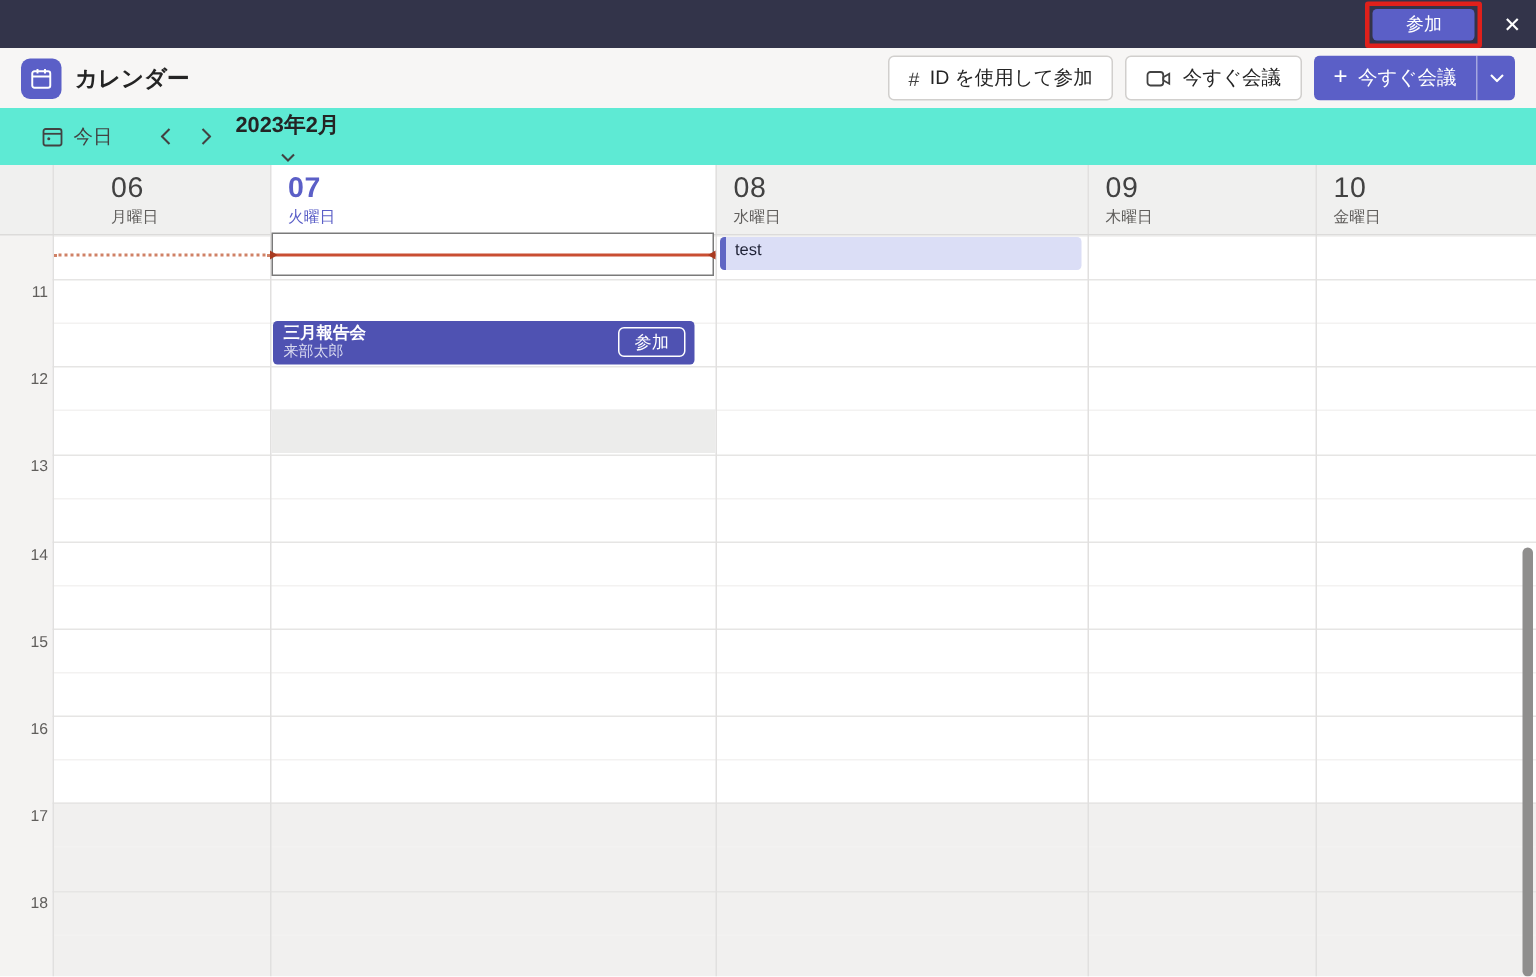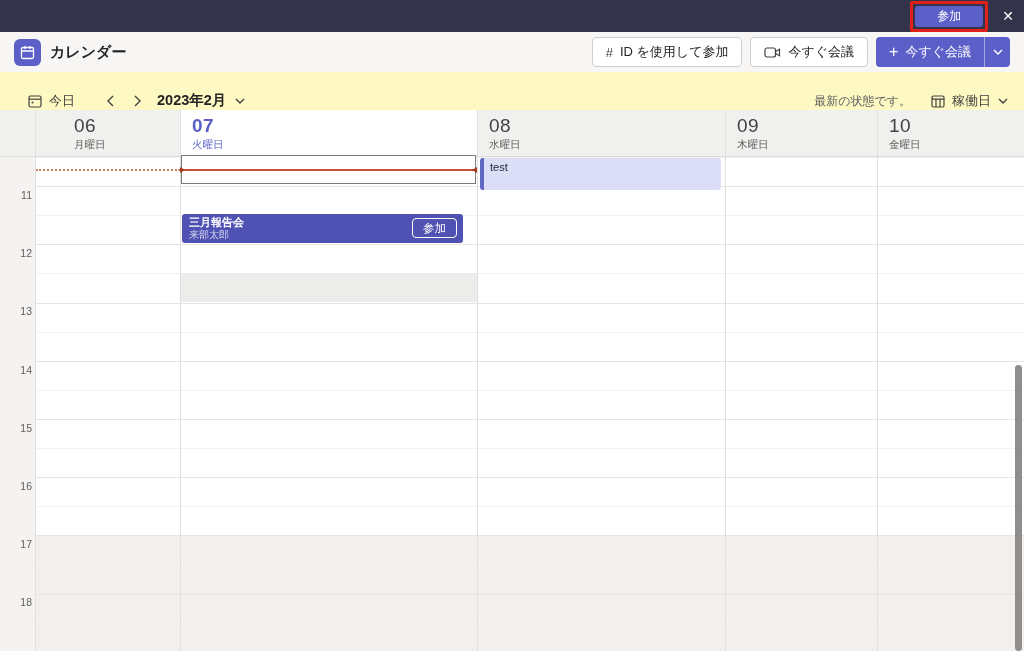--- a/index.html
+++ b/index.html
@@ -31,29 +31,29 @@
   .btn-primary-group { display:flex; height:30px; border-radius:4px; overflow:hidden; }
   .btn-primary { height:30px; display:flex; align-items:center; gap:7px; background:#5B5FC7;
                  border:none; color:#fff; padding:0 13px; font-size:13px; cursor:pointer; font-family:inherit; }
   .btn-primary-split { width:26px; height:30px; background:#5B5FC7; border:none;
                        border-left:1px solid rgba(255,255,255,.45); color:#fff; display:flex;
                        align-items:center; justify-content:center; cursor:pointer; }
   .glyph-hash { font-size:13px; color:#424242; font-weight:400; }
   .glyph-plus { font-size:16px; line-height:1; font-weight:400; }
 
   
-  .toolbar { position:absolute; left:0; top:72px; width:1024px; height:38px; background:#fef9c3;
-             display:flex; align-items:flex-end; padding:0 16px; }
+  .toolbar { position:absolute; left:0; top:72px; width:1024px; height:38px; background:#5eead4;
+             display:flex; align-items:center; padding:0 16px; }
   .tb-left { display:flex; align-items:center; }
   .today-btn { display:flex; align-items:center; gap:7px; font-size:13px; color:#424242;
                background:none; border:none; cursor:pointer; font-family:inherit; margin-left:12px; }
   .nav-chev { background:none; border:none; cursor:pointer; padding:0 6px; display:flex; align-items:center; }
   .nav-chevs { display:flex; align-items:center; gap:8px; margin-left:26px; }
   .month-btn { display:flex; align-items:center; gap:9px; background:none; border:none; cursor:pointer;
-               font-family:inherit; font-size:14.5px; font-weight:700; color:#242424; margin-left:10px; }
+               font-family:inherit; font-size:14.5px; font-weight:700; color:#242424; margin-left:10px;flex-direction:column; }
   .tb-right { margin-left:auto; display:flex; align-items:center; gap:20px; }
   .sync-status { font-size:12px; color:#616161; }
   .view-btn { display:flex; align-items:center; gap:7px; background:none; border:none; cursor:pointer;
               font-family:inherit; font-size:13px; color:#424242; }
 
   
   .dayband { position:absolute; left:0; top:110px; width:1024px; height:46px; background:#f0f0ef; }
   .dayband-today { position:absolute; left:180px; top:110px; width:297px; height:46px; background:#fff; }
   .dayhead { position:absolute; top:115px; }
   .dayhead .num { font-size:19px; color:#424242; letter-spacing:.5px; }
@@ -86,21 +86,21 @@
                     border-top:2px dotted #d08166; z-index:4; }
   .busyband { position:absolute; left:181px; top:117px; width:296px; height:29px; background:#ececeb; z-index:2; }
 
   .event-meeting { position:absolute; left:182px; top:58px; width:281px; height:29px; background:#4F52B2;
                    border-radius:3px; z-index:3; color:#fff; padding:2px 0 0 7px; cursor:pointer; }
   .event-meeting .ttl { font-size:11px; font-weight:700; line-height:13px; }
   .event-meeting .org { font-size:10px; color:#d9daf0; line-height:12px; }
   .event-join { position:absolute; right:6px; top:4px; height:20px; background:transparent; color:#fff;
                 border:1.5px solid #fff; border-radius:4px; padding:0 10px; font-size:11.5px;
                 cursor:pointer; font-family:inherit; }
-  .event-test { position:absolute; left:480px; top:2px; width:241px; height:32px; background:#dbdef6;
+  .event-test { position:absolute; left:480px; top:2px; width:241px; height:22px; background:#dbdef6;
                 border-left:4px solid #5F66C4; border-radius:3px; z-index:3; padding:3px 0 0 6px;
                 font-size:11px; color:#1f2236; cursor:pointer; }
 
   .scrollbar { position:absolute; left:1015px; top:365px; width:7px; height:286px; background:#8f8e8d;
                border-radius:4px; z-index:6; cursor:pointer; }
 
   .chev svg, .icon svg { display:block; }
 </style>
 </head>
 <body>
@@ -173,37 +173,20 @@
             </svg>
         </button>
         <button class="nav-chev">
           <svg width="7" height="12" viewBox="0 0 7 12" fill="none" stroke="#424242" stroke-width="1.4">
               <path d="M1 1l5 5-5 5"></path>
             </svg>
         </button>
       </span>
       <button class="month-btn">
         <span>2023年2月</span>
-        <span class="chev">
-          <svg width="10" height="6" viewBox="0 0 10 6" fill="none" stroke="#424242" stroke-width="1.4">
-              <path d="M1 1l4 4 4-4"></path>
-            </svg>
-        </span>
-      </button>
-    </div>
-    <div class="tb-right">
-      <span class="sync-status">最新の状態です。</span>
-      <button class="view-btn">
-        <span class="icon">
-          <svg width="14" height="14" viewBox="0 0 14 14" fill="none" stroke="#424242" stroke-width="1.2">
-            <rect x="1" y="2" width="12" height="11" rx="1.5"></rect>
-              <path d="M1 5.2h12 M5 5.2V13 M9 5.2V13"></path>
-          </svg>
-        </span>
-        <span>稼働日</span>
         <span class="chev">
           <svg width="10" height="6" viewBox="0 0 10 6" fill="none" stroke="#424242" stroke-width="1.4">
               <path d="M1 1l4 4 4-4"></path>
             </svg>
         </span>
       </button>
     </div>
   </div>
 
   <div class="dayband"></div>

